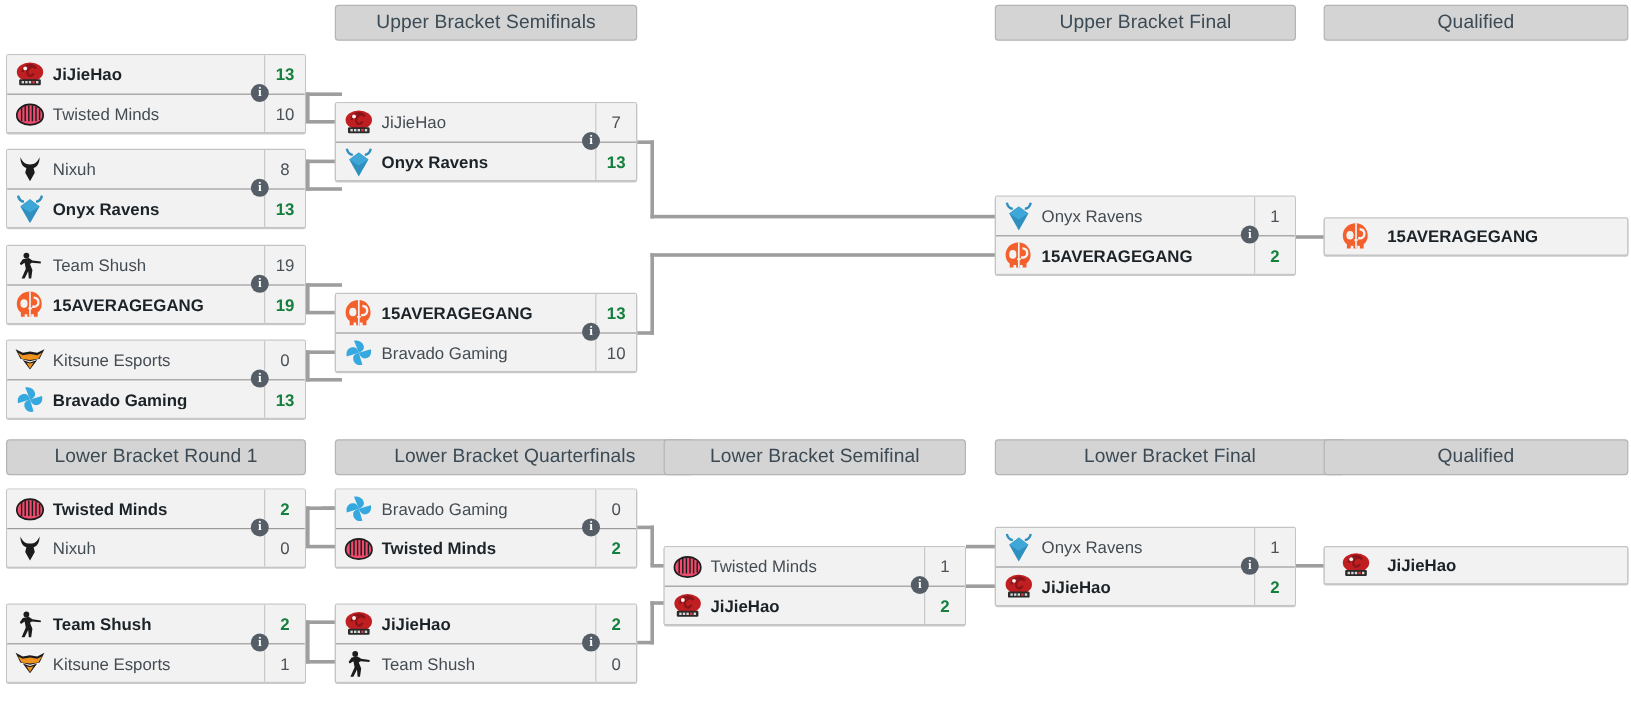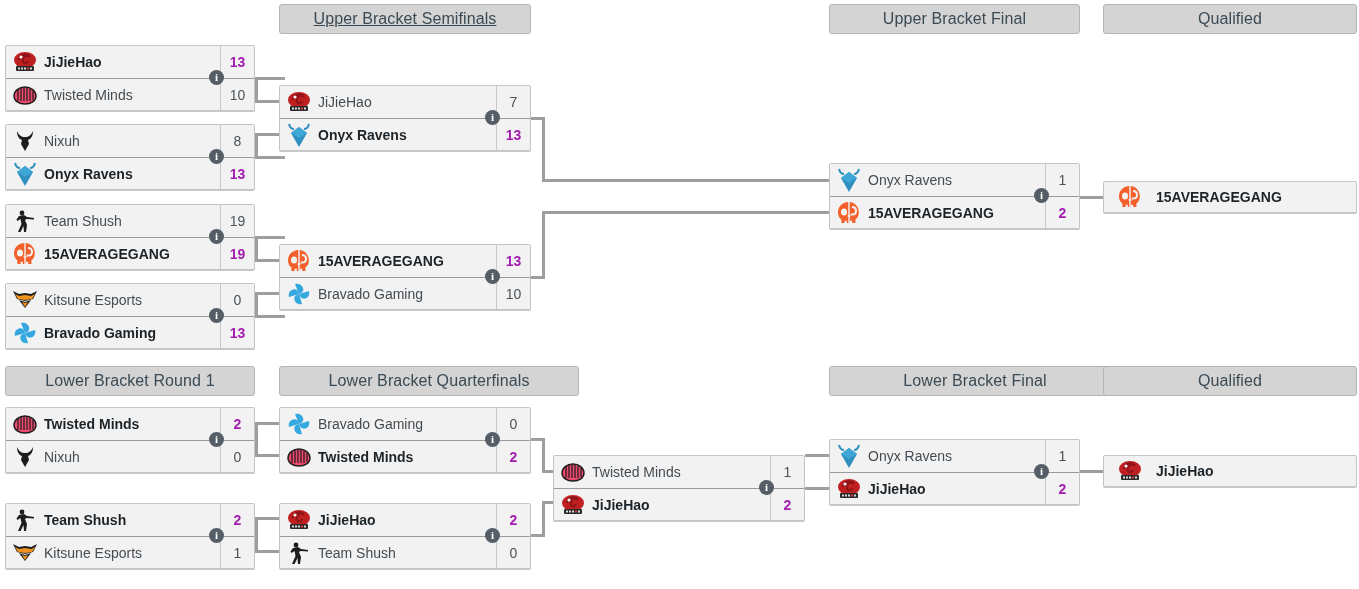--- a/index.html
+++ b/index.html
@@ -74,21 +74,21 @@
     min-width: 34px;
     text-align: center;
     font-size: 14px;
     color: #4a5258;
     border-left: 1px solid #c8c8c8;
     height: 100%;
     display: flex;
     align-items: center;
     justify-content: center;
   }
-  .match .row.win .score { font-weight: bold; color: #a21caf; }
+  .match .row.win .score { font-weight: bold; color: #15803d; }
 
   
   .infoicon {
     position: absolute;
     width: 15px; height: 15px;
     border-radius: 50%;
     background: #555e66;
     color: #ffffff;
     font-size: 11px;
     font-weight: bold;
@@ -126,35 +126,38 @@
     z-index: 1;
   }
   .lnh { height: 3px; }
   .lnv { width: 3px; }
 </style>
 </head>
 <body>
 
 <div id="stage">
 
-  <div class="round-header" style="left:279px;top:4px;   width:252px;text-decoration:underline;">
+  <div class="round-header" style="left:279px;top:4px;   width:252px;">
       <span>Upper Bracket Semifinals</span>
     </div>
   <div class="round-header" style="left:829px;top:4px;   width:251px;">
       <span>Upper Bracket Final</span>
     </div>
   <div class="round-header" style="left:1103px;top:4px;  width:254px;">
       <span>Qualified</span>
     </div>
 
   <div class="round-header" style="left:5px;  top:366px; width:250px;">
       <span>Lower Bracket Round 1</span>
     </div>
   <div class="round-header" style="left:279px;top:366px; width:300px;">
       <span>Lower Bracket Quarterfinals</span>
+    </div>
+  <div class="round-header" style="left:553px;top:366px; width:252px;">
+      <span>Lower Bracket Semifinal</span>
     </div>
   <div class="round-header" style="left:829px;top:366px; width:292px;">
       <span>Lower Bracket Final</span>
     </div>
   <div class="round-header" style="left:1103px;top:366px;width:254px;">
       <span>Qualified</span>
     </div>
 
   <div class="ln lnh" style="left:255px; top:77px;  width:30px;"></div>
   <div class="ln lnv" style="left:255px; top:77px;  height:24px;"></div>

